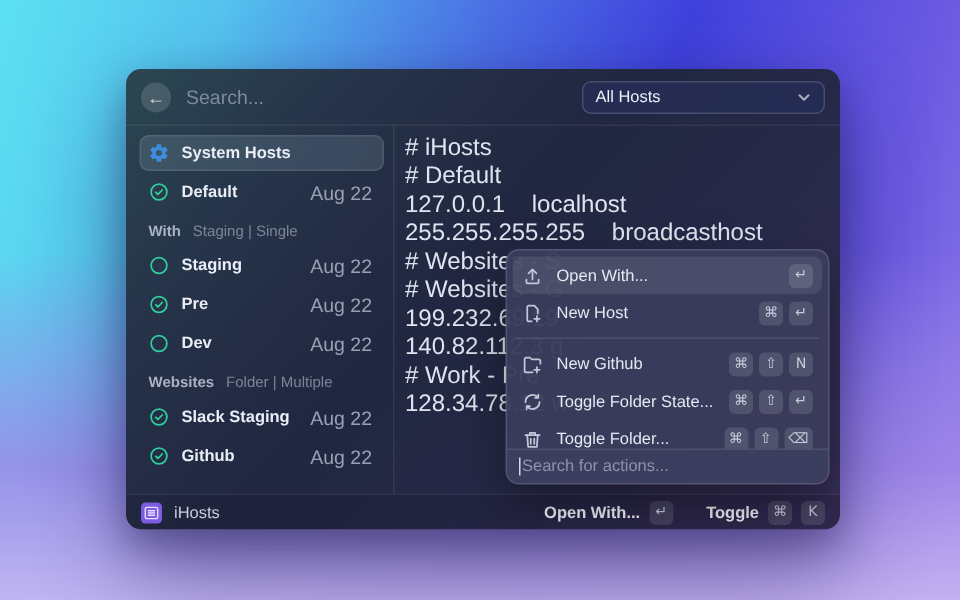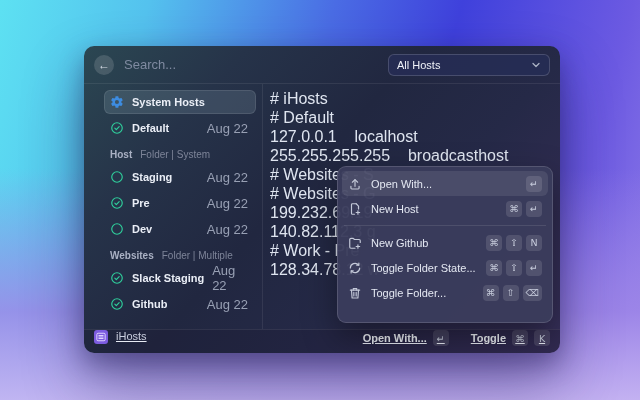--- a/index.html
+++ b/index.html
@@ -46,21 +46,21 @@
     border:1px solid rgba(255,255,255,0.16);
     display:flex; align-items:center; padding:0 8px; gap:6px;
     font-size:11px; color:#eef1f7;
   }
   .filter-select .spacer { flex:1; }
 
   
   .body { position:absolute; top:38px; bottom:24px; left:0; right:0; display:flex; }
   .sidebar {
     width:179px; flex:0 0 auto; border-right:1px solid rgba(255,255,255,0.08);
-    padding:6px 6px 0 20px;
+    padding:6px 6px 0 9px;
   }
   .srow {
     height:24px; border-radius:6px; display:flex; align-items:center;
     padding:0 8px 0 6px; gap:8px; margin-bottom:2px;
   }
   .srow.selected {
     background:rgba(177,203,219,0.16);
     box-shadow: inset 0 0 0 1px rgba(255,255,255,0.10);
   }
   .srow .slabel { font-size:11px; font-weight:700; color:#eaeef6; white-space:nowrap; }
@@ -115,21 +115,21 @@
     flex:1; background:transparent; border:none; outline:none;
     font-size:11px; color:#e4e8f2; font-family:inherit;
   }
   .menu-search input::placeholder { color:#8d94a9; }
 
   
   .footer {
     position:absolute; left:0; right:0; bottom:0; height:24px;
     border-top:1px solid rgba(255,255,255,0.08);
     background:rgba(20,18,40,0.18);
-    display:flex; align-items:flex-start; padding:0 10px; gap:8px;text-decoration:underline;
+    display:flex; align-items:center; padding:0 10px; gap:8px;
   }
   .logo {
     width:14px; height:14px; border-radius:3px; background:#7c5ce0;
     display:flex; align-items:center; justify-content:center; flex:0 0 auto;
   }
   .logo svg { width:10px; height:10px; }
   .app-name { font-size:11px; color:#c9cede; }
   .foot-right { margin-left:auto; display:flex; align-items:center; gap:6px; }
   .foot-label { font-size:11px; font-weight:700; color:#eef1f7; }
   .foot-gap { width:10px; }
@@ -176,22 +176,22 @@
             <svg viewBox="0 0 24 24" fill="none">
                 <circle cx="12" cy="12" r="9" stroke="#2fcf9c" stroke-width="2"></circle>
                 <path d="M8.3 12.3l2.5 2.5 4.9-5.1" stroke="#2fcf9c" stroke-width="2" stroke-linecap="round" stroke-linejoin="round"></path>
               </svg>
           </span>
           <span class="slabel">Default</span>
           <span class="sdate">Aug 22</span>
         </div>
 
         <div class="ssection">
-          <span class="stitle">Host</span>
-          <span class="smeta">Folder | System</span>
+          <span class="stitle">With</span>
+          <span class="smeta">Staging | Single</span>
         </div>
 
         <div class="srow">
           <span class="icon14">
             <svg viewBox="0 0 24 24" fill="none">
                 <circle cx="12" cy="12" r="9" stroke="#2fcf9c" stroke-width="2"></circle>
               </svg>
           </span>
           <span class="slabel">Staging</span>
           <span class="sdate">Aug 22</span>
@@ -337,20 +337,24 @@
           </span>
           <span class="mlabel">Toggle Folder...</span>
           <span class="mkeys">
             <span class="kbd">⌘</span>
             <span class="kbd">⇧</span>
             <span class="kbd">⌫</span>
           </span>
         </div>
       </div>
 
+      <div class="menu-search">
+        <span class="caret"></span>
+        <input type="text" placeholder="Search for actions..." style="">
+      </div>
     </div>
 
     <div class="footer">
       <span class="logo">
         <svg viewBox="0 0 12 12" fill="none">
             <rect x="1" y="1.5" width="10" height="9" rx="1.5" stroke="#e6ddff" stroke-width="1.1"></rect>
             <path d="M3.5 4.2h5M3.5 6h5M3.5 7.8h5" stroke="#e6ddff" stroke-width="1.1" stroke-linecap="round"></path>
           </svg>
       </span>
       <span class="app-name">iHosts</span>

